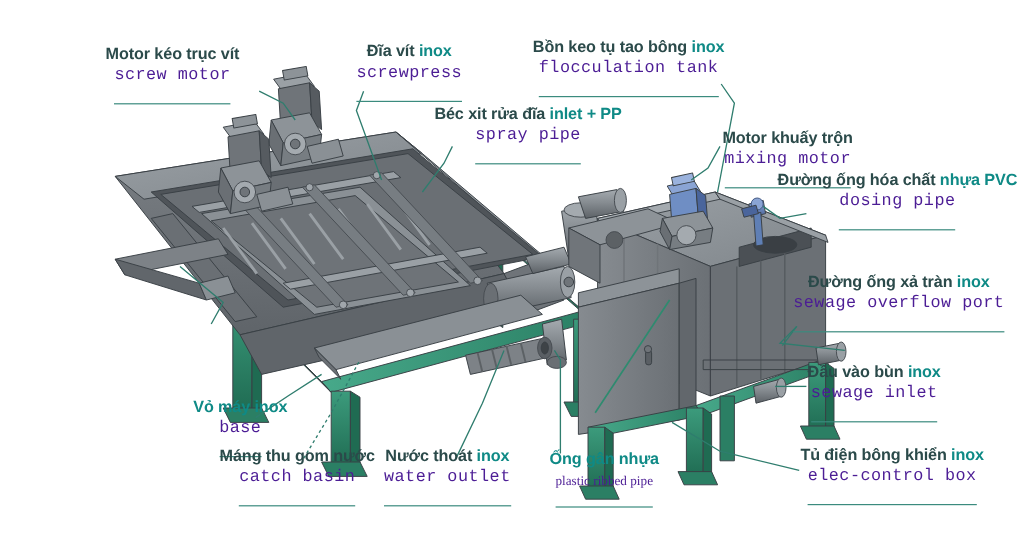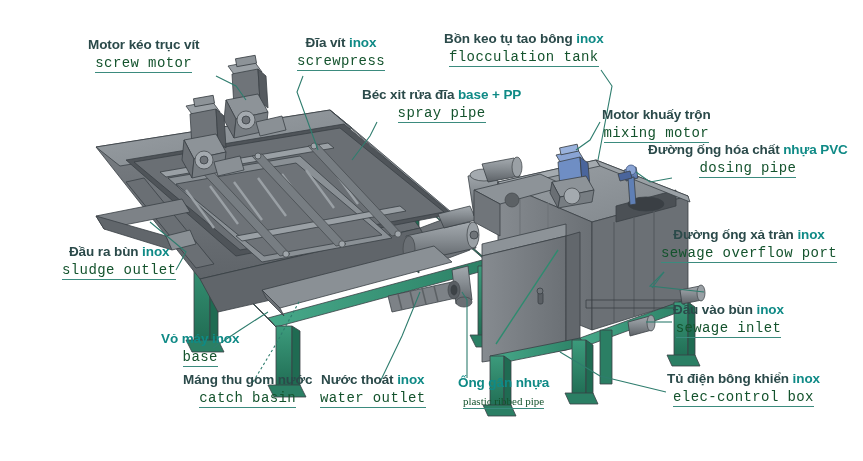--- a/index.html
+++ b/index.html
@@ -6,23 +6,23 @@
   body{width:863px;height:461px;overflow:hidden;
        font-family:"Liberation Sans",sans-serif;}
   #stage{position:relative;width:840px;height:461px;background:#fff;}
 
   
   .label{position:absolute;white-space:nowrap;line-height:1.08;}
   .vn{font-family:"Liberation Sans",sans-serif;font-weight:bold;
       font-size:13.5px;color:#2b4a4a;letter-spacing:-.1px;}
   .vn .mat{color:#0f8a86;}
   .en{font-family:"Liberation Mono","DejaVu Sans Mono",monospace;
-      font-size:14px;color:#14532d;letter-spacing:.4px;
+      font-size:14px;color:#4c1d95;letter-spacing:.4px;
       border-bottom:1.3px solid #3b8b7e;display:inline-block;
-      padding-bottom:1px;margin-top:1px;}
+      padding-bottom:15px;margin-top:1px;}
   .en.serif{font-family:"Liberation Serif","DejaVu Serif",serif;
             font-size:11px;letter-spacing:0;}
   .ctr{text-align:center;}
 
   
   .leaders{position:absolute;left:0;top:0;width:863px;height:461px;
            pointer-events:none;}
 
   
   .draw{position:absolute;left:0;top:0;width:863px;height:461px;}
@@ -346,21 +346,21 @@
     <div class="vn"><span>Đĩa vít </span><span class="mat">inox</span></div>
     <div><span class="en">screwpress</span></div>
   </div>
 
   <div class="label ctr" style="left:444px;top:32px;">
     <div class="vn"><span>Bồn keo tụ tao bông </span><span class="mat">inox</span></div>
     <div><span class="en">flocculation tank</span></div>
   </div>
 
   <div class="label ctr" style="left:362px;top:88px;">
-    <div class="vn"><span>Béc xit rửa đĩa </span><span class="mat">base + PP</span></div>
+    <div class="vn"><span>Béc xit rửa đĩa </span><span class="mat">inlet + PP</span></div>
     <div><span class="en">spray pipe</span></div>
   </div>
 
   <div class="label ctr" style="left:602px;top:84px;margin-top:24px;">
     <div class="vn"><span>Motor khuấy trộn</span><span class="mat"></span></div>
     <div><span class="en">mixing motor</span></div>
   </div>
 
   <div class="label ctr" style="left:648px;top:143px;text-align:center;">
     <div class="vn"><span>Đường ống hóa chất </span><span class="mat">nhựa PVC</span></div>
@@ -375,24 +375,20 @@
   <div class="label ctr" style="left:673px;top:303px;">
     <div class="vn"><span>Đầu vào bùn </span><span class="mat">inox</span></div>
     <div><span class="en">sewage inlet</span></div>
   </div>
 
   <div class="label ctr" style="left:667px;top:372px;">
     <div class="vn"><span>Tủ điện bông khiển </span><span class="mat">inox</span></div>
     <div><span class="en">elec-control box</span></div>
   </div>
 
-  <div class="label ctr" style="left:62px;top:245px;">
-    <div class="vn"><span>Đầu ra bùn </span><span class="mat">inox</span></div>
-    <div><span class="en">sludge outlet</span></div>
-  </div>
 
   <div class="label ctr" style="left:141px;top:332px;margin-left:20px;">
     <div class="vn"><span></span><span class="mat">Vỏ máy inox</span></div>
     <div><span class="en">base</span></div>
   </div>
 
   <div class="label ctr" style="left:183px;top:373px;">
     <div class="vn"><span>Máng thu gom nước</span><span class="mat"></span></div>
     <div><span class="en">catch basin</span></div>
   </div>

